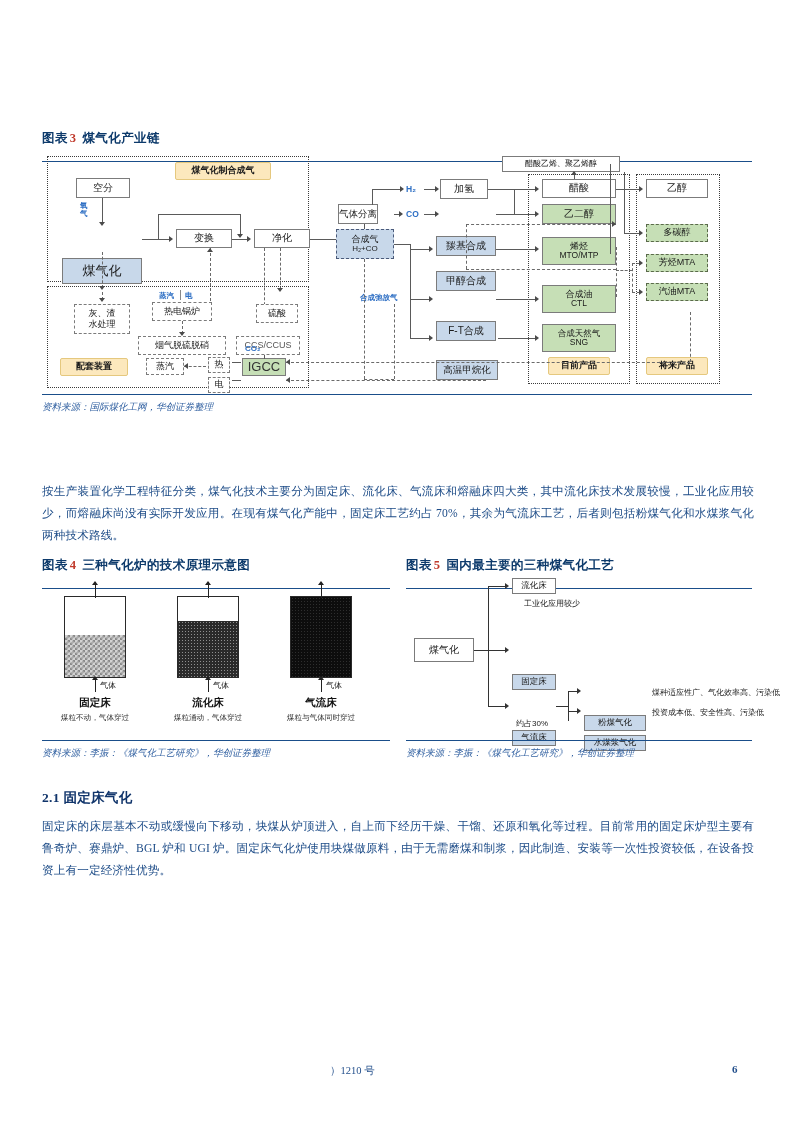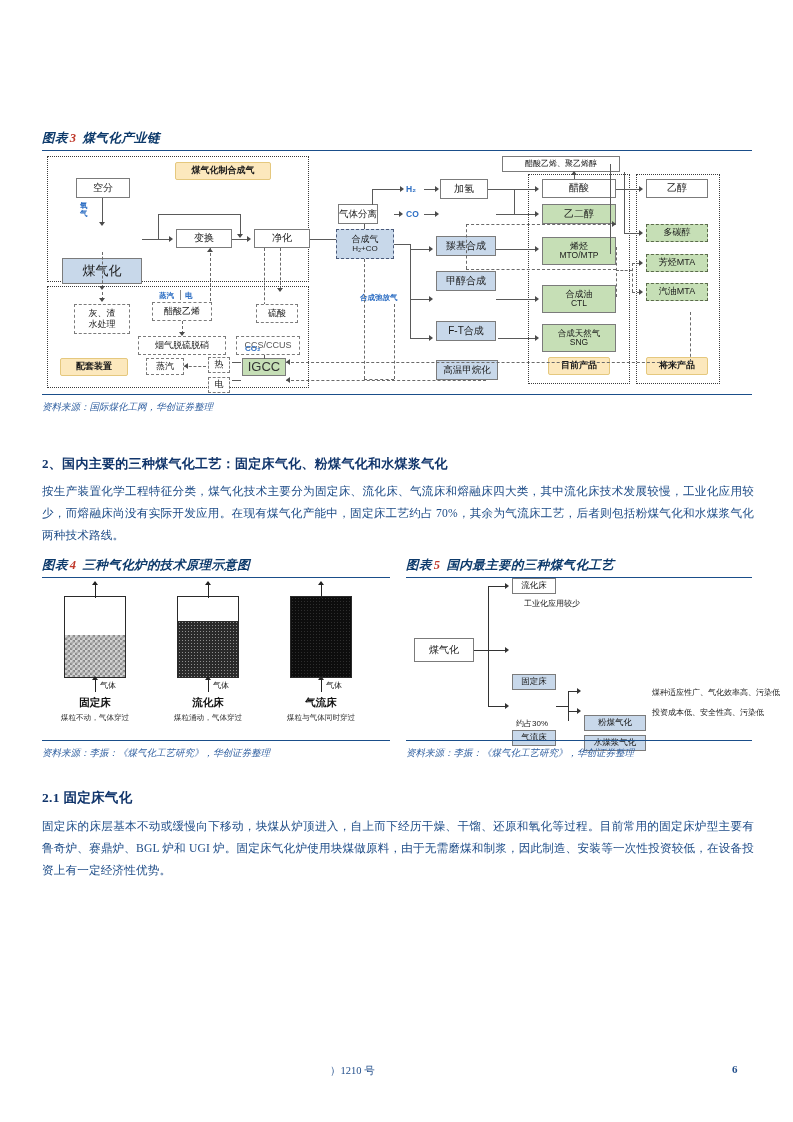--- a/index.html
+++ b/index.html
@@ -14,23 +14,22 @@
   }
   .page { position:absolute; left:0; top:0; width:793px; height:1122px; }
 
   
   .fig-head {
     color:#0d3a6b;
     font-weight:bold;
     font-size:12.5px;
     font-family:"Liberation Serif","DejaVu Serif",serif;
     border-bottom:1.6px solid #1a4e8a;
-    padding-bottom:3px;
+    padding-bottom:14px;
     letter-spacing:0.4px;
-    font-style:italic;
   }
   .fig-head .num { color:#c0392b; font-weight:bold; padding:0 6px 0 2px; }
   .fig-src {
     color:#2f5fa0;
     font-style:italic;
     font-size:9.5px;
     font-family:"Liberation Serif","DejaVu Serif",serif;
   }
 
   
@@ -176,21 +175,21 @@
     <div class="ln lnv d" style="left:222px;top:96px;height:72px;"></div>
     <div class="arw d" style="left:219px;top:166px;"></div>
 
     <div class="box dash" style="left:32px;top:152px;width:56px;height:30px;font-size:9px;line-height:1.25;white-space:pre-line;">灰、渣
 水处理</div>
 
     <div class="lbl blue" style="left:117px;top:139px;font-size:7.5px;">蒸汽</div>
     <div class="lbl blue" style="left:143px;top:139px;font-size:7.5px;">电</div>
     <div class="ln lnv" style="left:138px;top:138px;height:10px;background:#888;"></div>
 
-    <div class="box dash" style="left:110px;top:150px;width:60px;height:19px;font-size:9px;">醋酸乙烯</div>
+    <div class="box dash" style="left:110px;top:150px;width:60px;height:19px;font-size:9px;">热电锅炉</div>
     <div class="ln lnv d" style="left:140px;top:169px;height:13px;"></div>
     <div class="arw d" style="left:137px;top:180px;"></div>
     <div class="box dash" style="left:96px;top:184px;width:88px;height:19px;font-size:9px;">烟气脱硫脱硝</div>
 
     <div class="box dash" style="left:214px;top:152px;width:42px;height:19px;font-size:9px;">硫酸</div>
     <div class="box dash" style="left:194px;top:184px;width:64px;height:19px;font-size:9px;color:#555;">CCS/CCUS</div>
 
     <div class="box dash" style="left:104px;top:206px;width:38px;height:17px;font-size:9px;">蒸汽</div>
     <div class="box dash" style="left:166px;top:205px;width:22px;height:16px;font-size:9px;">热</div>
     <div class="box dash" style="left:166px;top:225px;width:22px;height:16px;font-size:9px;">电</div>
@@ -323,21 +322,20 @@
     <div class="ln lnh d" style="left:244px;top:210px;width:404px;"></div>
     <div class="ln lnv d" style="left:648px;top:160px;height:50px;"></div>
     <div class="ln lnh d" style="left:244px;top:228px;width:200px;"></div>
     <div class="arw l" style="left:244px;top:207px;"></div>
     <div class="arw l" style="left:244px;top:225px;"></div>
   </div>
 
   <div class="fig-src" style="position:absolute;left:42px;top:401px;">资料来源：国际煤化工网，华创证券整理</div>
   <div style="position:absolute;left:42px;top:394px;width:710px;border-top:1.1px solid #1a4e8a;"></div>
 
-  <div class="h-sec" style="position:absolute;left:42px;top:455px;width:710px;">2、国内主要的三种煤气化工艺：固定床气化、粉煤气化和水煤浆气化</div>
   <div class="para" style="position:absolute;left:42px;top:481px;width:712px;">按生产装置化学工程特征分类，煤气化技术主要分为固定床、流化床、气流床和熔融床四大类，其中流化床技术发展较慢，工业化应用较少，而熔融床尚没有实际开发应用。在现有煤气化产能中，固定床工艺约占 70%，其余为气流床工艺，后者则包括粉煤气化和水煤浆气化两种技术路线。</div>
 
   <div class="fig-head" style="position:absolute;left:42px;top:557px;width:348px;">
     <span>图表</span><span class="num">4</span><span>三种气化炉的技术原理示意图</span>
   </div>
 
   <div class="fig-head" style="position:absolute;left:406px;top:557px;width:346px;">
     <span>图表</span><span class="num">5</span><span>国内最主要的三种煤气化工艺</span>
   </div>
 

